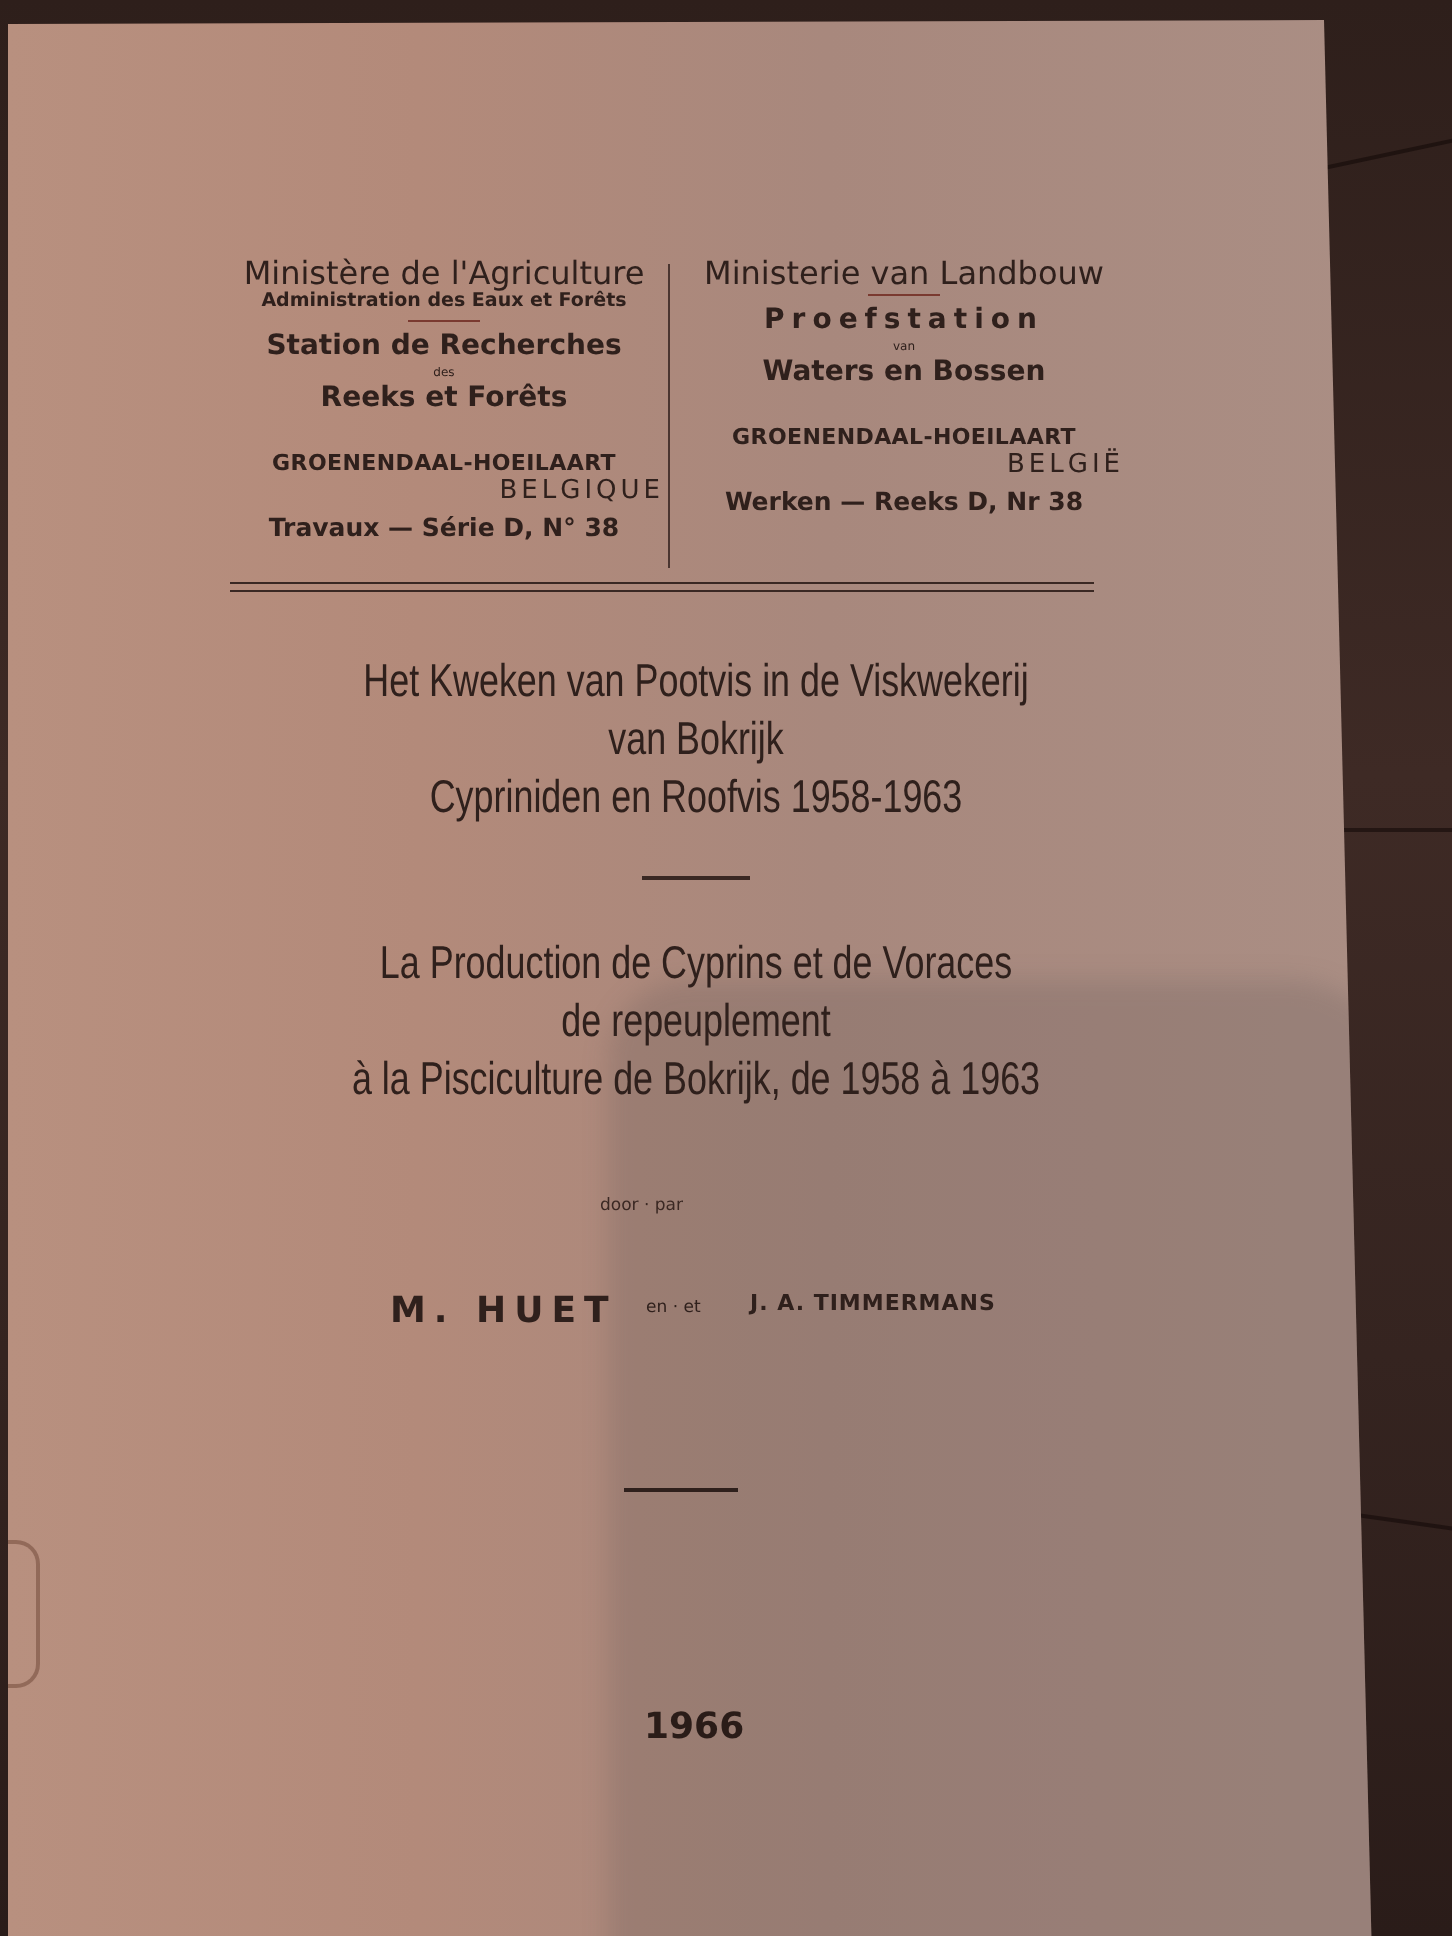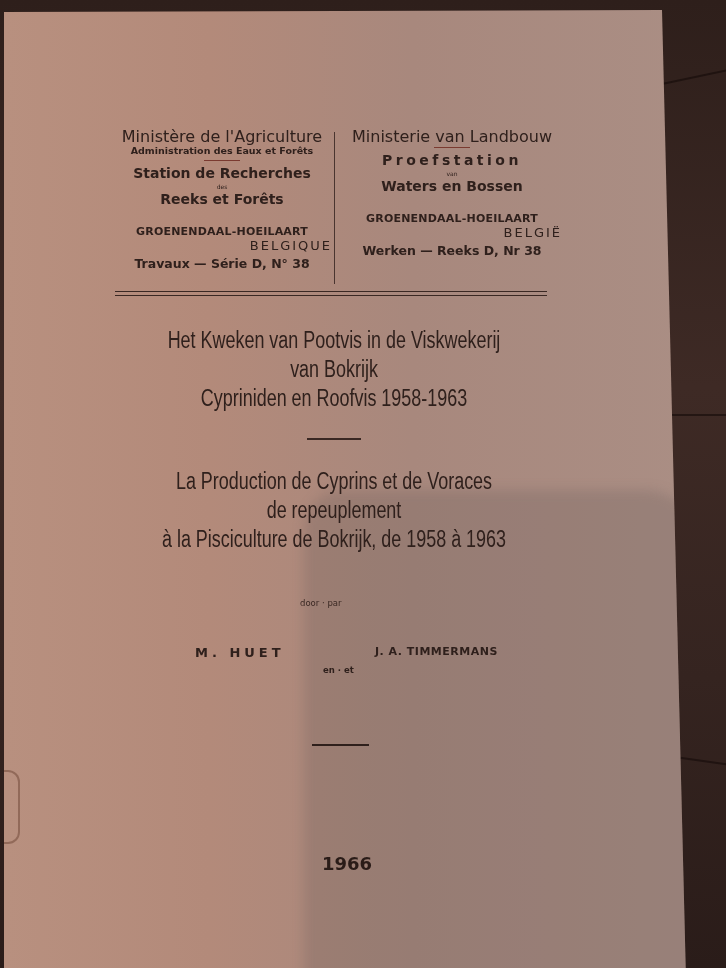--- a/index.html
+++ b/index.html
@@ -96,21 +96,21 @@
     left: 115px;
     top: 291px;
     width: 432px;
     height: 5px;
     border-top: 1.5px solid #3a2823;
     border-bottom: 1.5px solid #3a2823;
     box-sizing: border-box;
   }
   .titles {
     position: absolute;
-    left: 74px;
+    left: 88px;
     top: 326px;
     width: 520px;
     text-align: center;
     font-family: "Liberation Sans Narrow", "Liberation Sans", sans-serif;
   }
   .t {
     font-family: "Liberation Sans", sans-serif;
     font-size: 23px;
     line-height: 29px;
     color: #2f201c;
@@ -133,22 +133,22 @@
     font-family: "DejaVu Sans", sans-serif;
   }
   .authors {
     position: absolute;
     left: 195px;
     top: 645px;
     width: 360px;
     font-family: "DejaVu Sans", sans-serif;
     color: #2f201c;
   }
-  .author1 { position: absolute; left: 0; top: 0; font-size: 13px; font-weight: bold; letter-spacing: 4px; }
-  .conj { position: absolute; left: 128px; top: 20px; font-size: 8.5px; font-weight: bold; }
+  .author1 { position: absolute; left: 0; top: 0; font-size: 18px; font-weight: bold; letter-spacing: 4px; }
+  .conj { position: absolute; left: 128px; top: 4px; font-size: 8.5px; }
   .author2 { position: absolute; left: 180px; top: 0; font-size: 11px; font-weight: bold; letter-spacing: 0.5px; }
   .rule-bottom {
     position: absolute;
     left: 312px;
     top: 744px;
     width: 57px;
     height: 2px;
     background: #2f201c;
   }
   .year {

